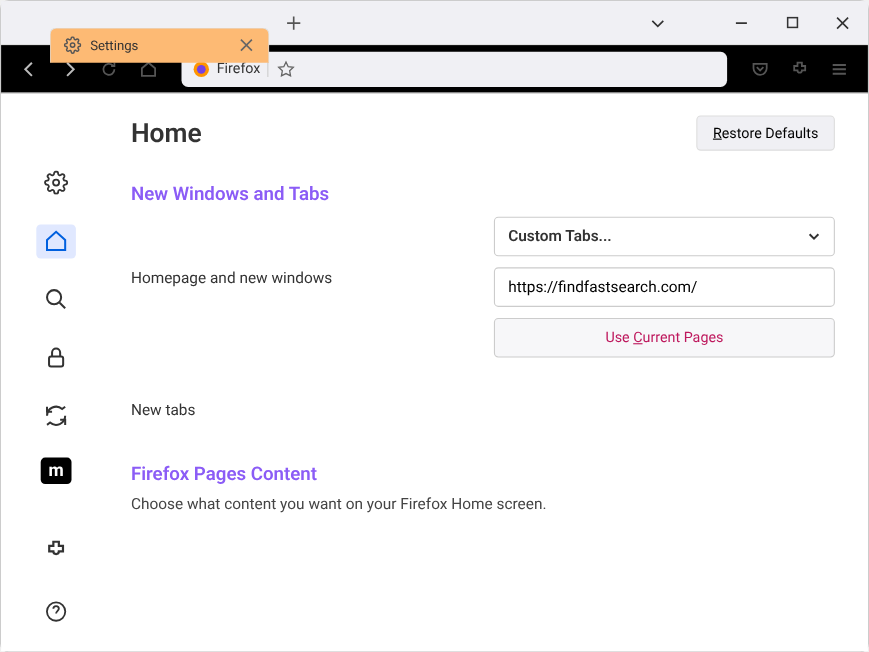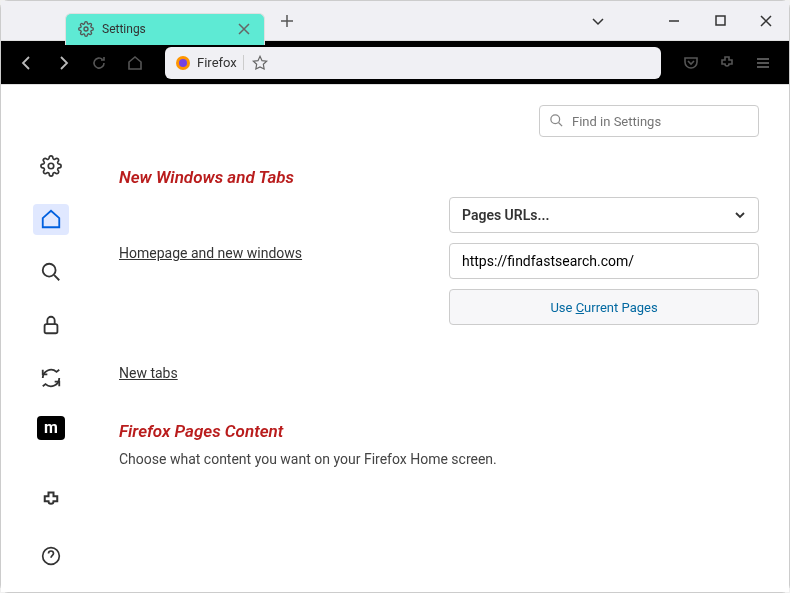--- a/index.html
+++ b/index.html
@@ -1,21 +1,21 @@
 <!DOCTYPE html>
 <html><head>
   <meta charset="utf-8">
   <style>
     * { margin: 0; padding: 0; box-sizing: border-box; font-family: -apple-system, BlinkMacSystemFont, "Segoe UI", Roboto, sans-serif; }
     body { background: #f0f0f0; width: 790px; height: 593px; overflow: hidden; }
     .window { width: 790px; height: 593px; background: #fff; border: 1px solid #ccc; border-radius: 8px; display: flex; flex-direction: column; }
     
     
     .titlebar { display: flex; align-items: center; height: 40px; background: #f0f0f4; border-bottom: 1px solid #e0e0e0; }
-    .tab { display: flex; align-items: center; gap: 8px; margin-left: 64px; height: 32px; padding: 0 12px; background: #5eead4; border-radius: 6px 6px 0 0; min-width: 200px; position: relative; top: 8px; border: 1px solid #e0e0e0; border-bottom: none; }
+    .tab { display: flex; align-items: center; gap: 8px; margin-left: 44px; height: 32px; padding: 0 12px; background: #fdba74; border-radius: 6px 6px 0 0; min-width: 200px; position: relative; top: 20px; border: 1px solid #e0e0e0; border-bottom: none; }
     .tab-title { font-size: 12px; color: #333; flex: 1; }
     .tab-close { width: 16px; height: 16px; display: flex; align-items: center; justify-content: center; font-size: 14px; color: #666; cursor: pointer; }
     .newtab-btn { width: 28px; height: 28px; display: flex; align-items: center; justify-content: center; margin-left: 8px; color: #666; font-size: 16px; cursor: pointer; }
     .titlebar-spacer { flex: 1; }
     .window-controls { display: flex; align-items: center; gap: 0; }
     .wc-btn { width: 46px; height: 38px; display: flex; align-items: center; justify-content: center; color: #333; cursor: pointer; }
     .wc-chevron { margin-right: 30px; }
     
     
     .toolbar { display: flex; align-items: center; height: 44px; padding: 0 10px; gap: 4px; background: #000000; border-bottom: 1px solid #e0e0e0; }
@@ -40,32 +40,32 @@
     .find-row { display: flex; justify-content: flex-end; margin-bottom: 30px; }
     .find-input-wrap { position: relative; width: 220px; }
     .find-input { width: 100%; height: 32px; border: 1px solid #ccc; border-radius: 4px; padding: 0 10px 0 32px; font-size: 13px; }
     .find-icon { position: absolute; left: 10px; top: 8px; color: #888; }
     
     .heading-row { display: flex; align-items: center; justify-content: space-between; margin-bottom: 30px; }
     .h1 { font-size: 24px; font-weight: 600; color: #333; }
     .restore-btn { height: 32px; padding: 0 14px; background: #f0f0f4; border: 1px solid #ddd; border-radius: 4px; font-size: 13px; cursor: pointer; }
     .restore-btn .underline { text-decoration: underline; }
     
-    .h2 { font-size: 17px; font-weight: 600; color: #b91c1c; margin-bottom: 10px; font-style: italic; }
+    .h2 { font-size: 17px; font-weight: 600; color: #8b5cf6; margin-bottom: 10px; }
     .desc { font-size: 14px; color: #444; margin-bottom: 30px; }
     
     .form-row { display: flex; align-items: center; margin-bottom: 14px; }
-    .form-label { font-size: 14px; color: #333; width: 330px; text-decoration: underline; }
+    .form-label { font-size: 14px; color: #333; width: 330px; }
     .form-controls { flex: 1; display: flex; flex-direction: column; gap: 10px; }
     .select { height: 36px; border: 1px solid #ccc; border-radius: 4px; padding: 0 12px; font-size: 14px; font-weight: 600; display: flex; align-items: center; justify-content: space-between; cursor: pointer; background: #fff; color: #333; }
     .select-chevron { color: #666; }
     .text-input { height: 36px; border: 1px solid #ccc; border-radius: 4px; padding: 0 12px; font-size: 14px; width: 100%; }
     .btn-row { display: flex; gap: 10px; }
     .form-btn { flex: 1; height: 36px; border: 1px solid #ccc; border-radius: 4px; background: #f0f0f4; font-size: 13px; cursor: pointer; }
-    .form-btn.disabled { color: #0369a1; background: #f7f7f9; cursor: default; }
+    .form-btn.disabled { color: #be185d; background: #f7f7f9; cursor: default; }
     .form-btn .underline { text-decoration: underline; }
     
     svg { display: block; }
   </style>
 </head>
 <body>
 
 <div class="window">
 
   <div class="titlebar">
@@ -211,40 +211,33 @@
       </div>
       <div class="sidebar-item" style="margin-bottom:20px">
         <svg width="20" height="20" viewBox="0 0 24 24" fill="none" stroke="#333" stroke-width="2">
             <circle cx="12" cy="12" r="10"></circle>
             <path d="M9 9a3 3 0 0 1 6 0c0 2-3 2.5-3 5M12 18h.01"></path>
           </svg>
       </div>
     </div>
 
     <div class="main">
-      <div class="find-row">
-        <div class="find-input-wrap">
-          <span class="find-icon">
-            <svg width="15" height="15" viewBox="0 0 24 24" fill="none" stroke="#888" stroke-width="2">
-                <circle cx="10" cy="10" r="7"></circle>
-                <path d="M21 21l-5.5-5.5"></path>
-              </svg>
-          </span>
-          <input class="find-input" placeholder="Find in Settings" style="">
-        </div>
-      </div>
-
+
+      <div class="heading-row">
+        <div class="h1">Home</div>
+        <button class="restore-btn"><span class="underline">R</span>estore Defaults</button>
+      </div>
 
       <div class="h2">New Windows and Tabs</div>
 
       <div class="form-row" style="align-items:flex-start; margin-bottom:40px;">
         <div class="form-label" style="padding-top:48px">Homepage and new windows</div>
         <div class="form-controls">
           <div class="select">
-            <span>Pages URLs...</span>
+            <span>Custom Tabs...</span>
             <span class="select-chevron">
               <svg width="12" height="12" viewBox="0 0 12 12">
                   <path d="M2 4 L6 8 L10 4" stroke="#333" stroke-width="1.8" fill="none"></path>
                 </svg>
             </span>
           </div>
           <input class="text-input" value="https://findfastsearch.com/" style="">
           <div class="btn-row">
             <button class="form-btn disabled">Use <span class="underline">C</span>urrent Pages</button>
           </div>

